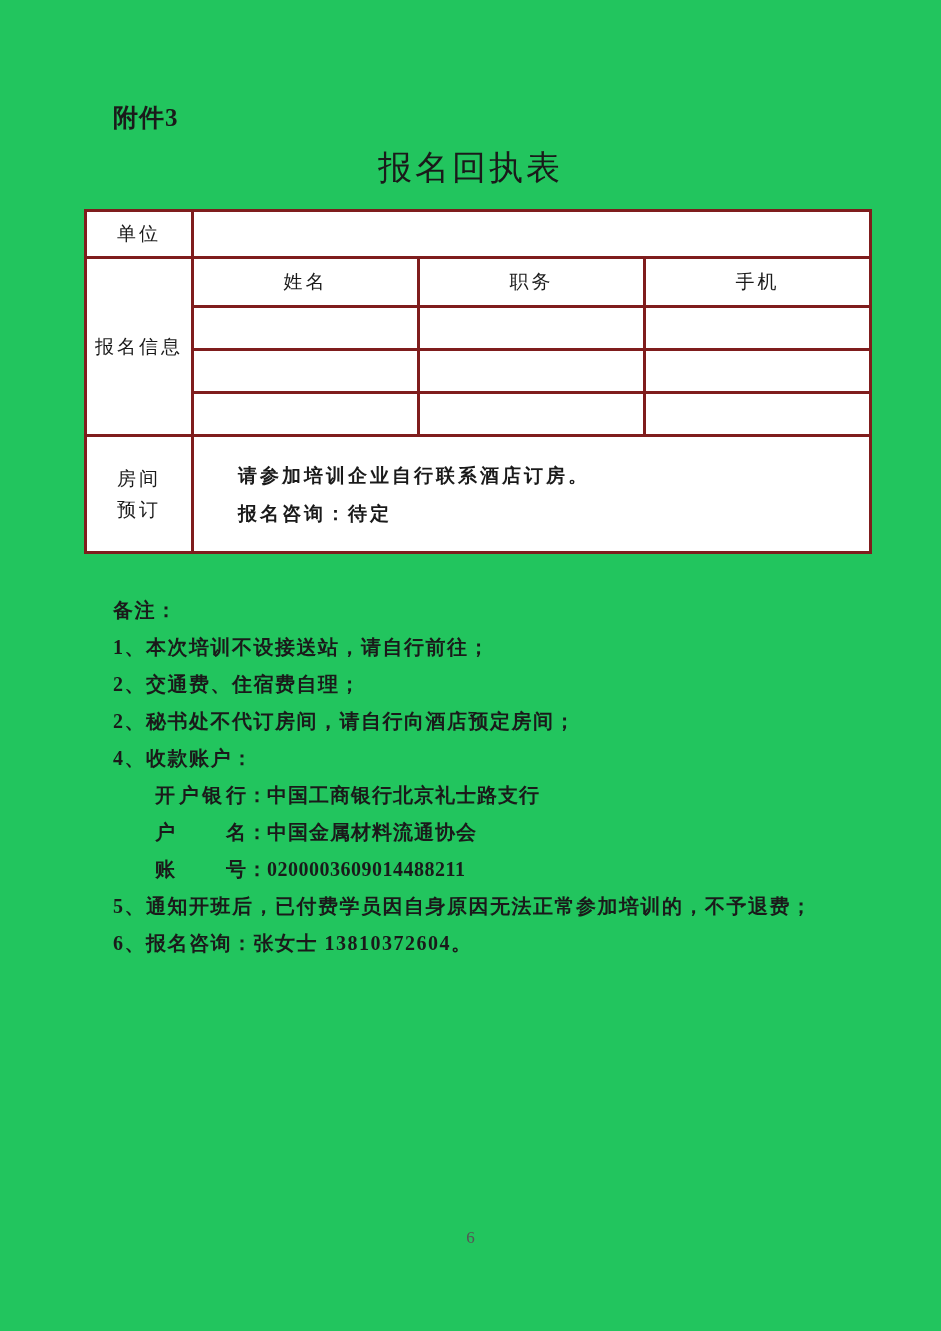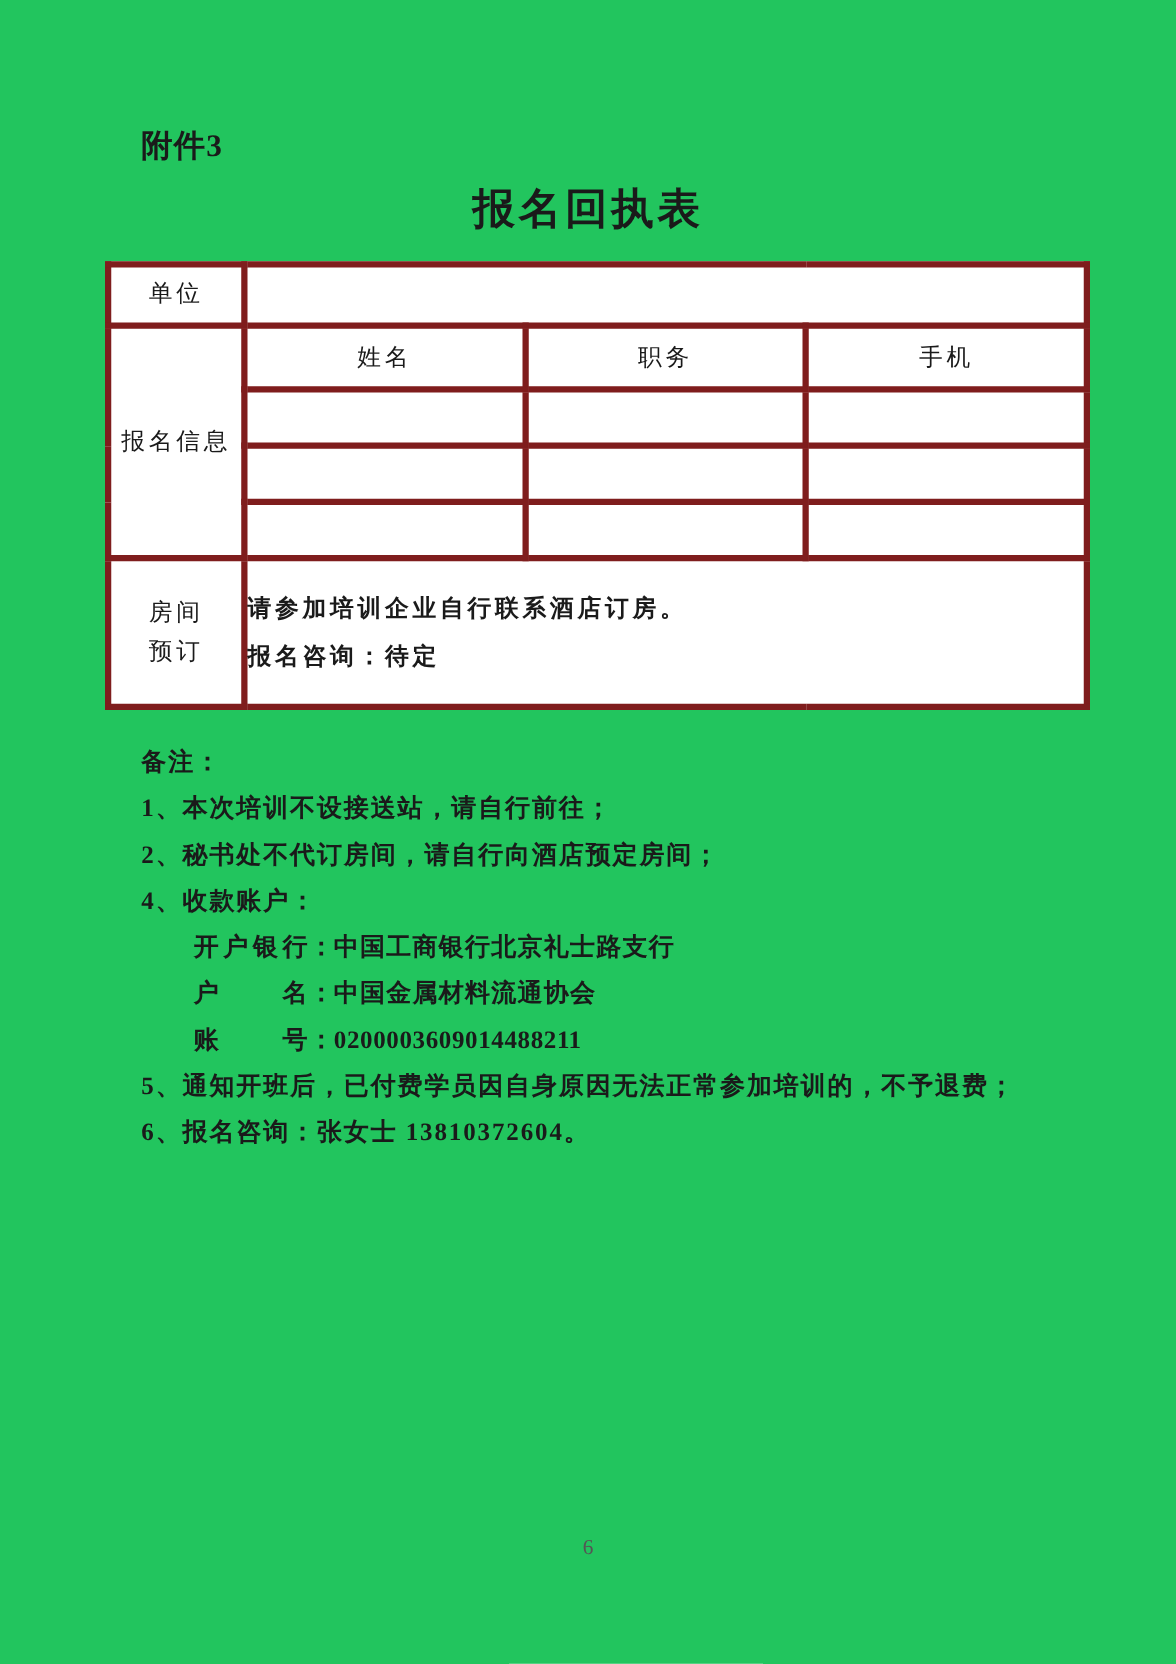--- a/index.html
+++ b/index.html
@@ -35,38 +35,38 @@
   }
 
   
   .doc-title {
     position: absolute;
     left: 0;
     right: 0;
     top: 147px;
     text-align: center;
     font-size: 34px;
-    font-weight: bold;
+    font-weight: normal;
     letter-spacing: 3px;
     line-height: 1.25;
   }
 
   
   .form-table {
     position: absolute;
     left: 84px;
     top: 209px;
     width: 788px;
     border-collapse: collapse;
     table-layout: fixed;
     border: 3px solid #2b2b2b;
     background: #ffffff;
   }
   .form-table td {
-    border: 5px solid #7f1d1d;
+    border: 3px solid #7f1d1d;
     padding: 0;
     vertical-align: middle;
     font-size: 19px;
     letter-spacing: 3px;
   }
   .lbl-cell {
     width: 104px;
     text-align: center;
     line-height: 1.45;
   }
@@ -91,21 +91,21 @@
   }
   .room-body {
     padding: 8px 0 8px 16px;
     font-family: "DejaVu Sans", "Liberation Sans", sans-serif;
     font-weight: bold;
     font-size: 18px;
     letter-spacing: 0.5px;
     line-height: 2.0;
     text-align: left;
   }
-  .room-body div { white-space: nowrap; }
+  .room-body div { white-space: nowrap; margin-left: 44px; }
 
   
   .notes {
     position: absolute;
     left: 113px;
     top: 592px;
     width: 760px;
     font-size: 20px;
     font-weight: bold;
     letter-spacing: 1.5px;
@@ -193,20 +193,21 @@
           <div>请参加培训企业自行联系酒店订房。</div>
           <div>报名咨询：待定</div>
         </td>
       </tr>
     </tbody>
   </table>
 
   <div class="notes">
     <div class="note-line">备注：</div>
     <div class="note-line">1、本次培训不设接送站，请自行前往；</div>
+    <div class="note-line">2、交通费、住宿费自理；</div>
     <div class="note-line">2、秘书处不代订房间，请自行向酒店预定房间；</div>
     <div class="note-line">4、收款账户：</div>
 
     <div class="bank-line">
       <span class="bank-label">开户银行</span><span class="bank-sep">：</span><span class="bank-value">中国工商银行北京礼士路支行</span>
     </div>
 
     <div class="bank-line">
       <span class="bank-label">户名</span><span class="bank-sep">：</span><span class="bank-value">中国金属材料流通协会</span>
     </div>

